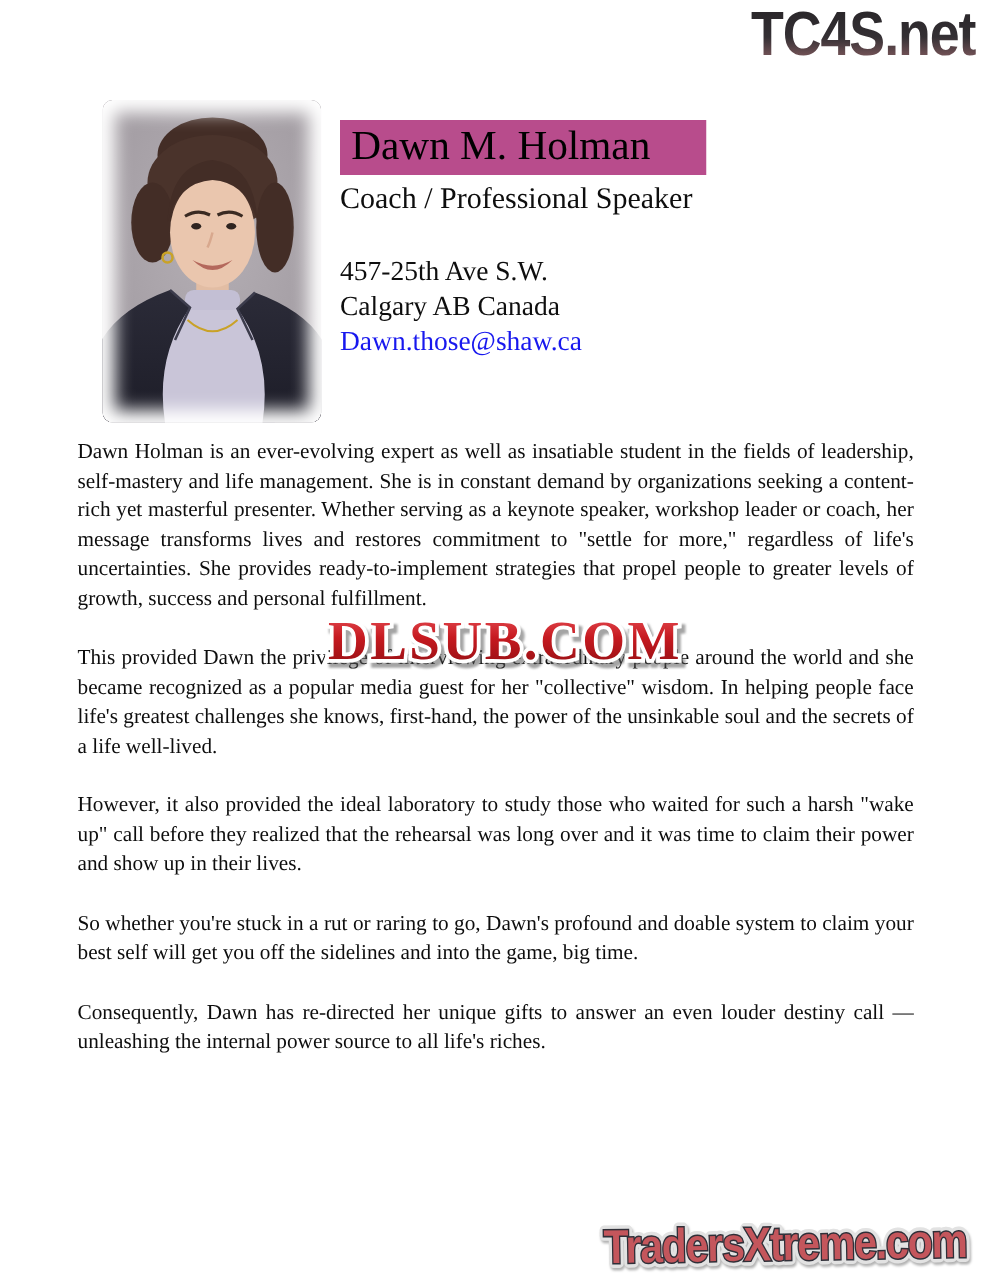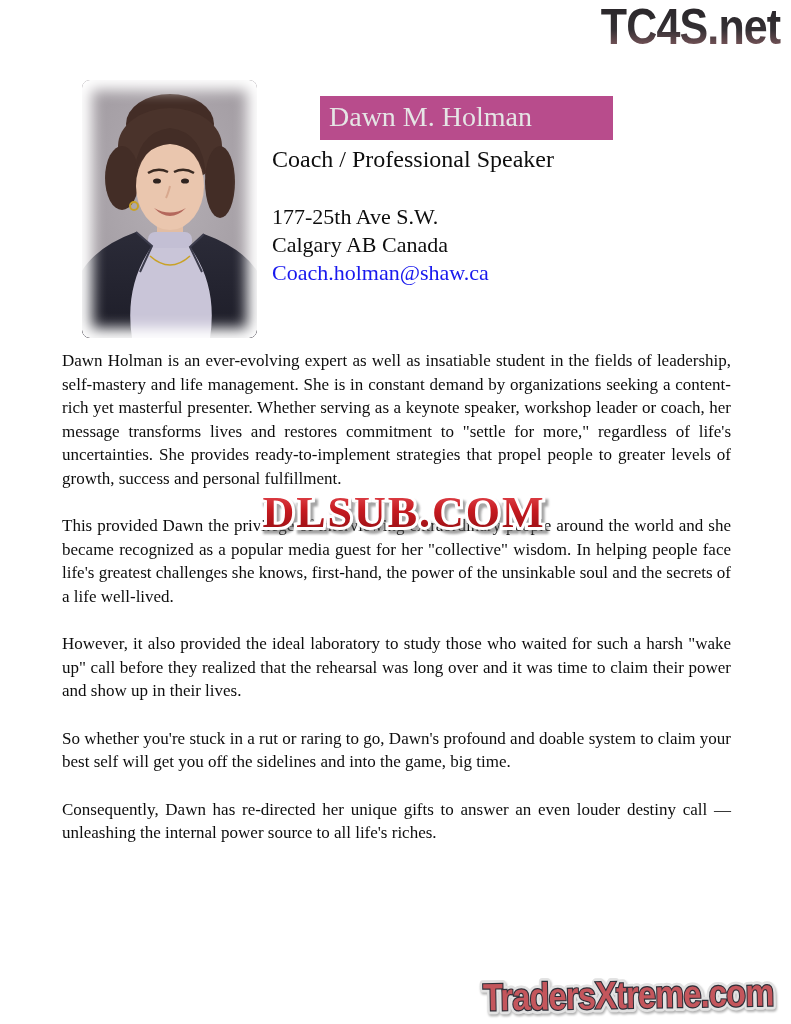--- a/index.html
+++ b/index.html
@@ -8,22 +8,22 @@
     background:#ffffff;
     font-family:"Liberation Serif", serif;
     --accent:#b84c8c; --link:#1818ee;
   }
   
   .tc4s{position:absolute;top:2px;right:6px;width:230px;height:54px;}
   
   .photo-frame{position:absolute;left:82px;top:80px;width:175px;height:258px;border-radius:8px;overflow:hidden;}
   .photo-frame .vignette{position:absolute;inset:0;box-shadow:inset 0 0 14px 10px #ffffff;border-radius:8px;pointer-events:none;}
   .info{position:absolute;left:272px;top:96px;width:470px;}
-  .name-banner{display:inline-block;background:var(--accent);color:#e5e5e5;
-    font-size:28px;line-height:40px;padding:1px 14px 3px 9px;min-width:270px;margin-left:48px;}
+  .name-banner{display:inline-block;background:var(--accent);color:#000000;
+    font-size:33px;line-height:40px;padding:1px 14px 3px 9px;min-width:270px;}
   .subtitle{font-size:24px;line-height:28px;margin-top:5px;color:#0e0e0e;}
   .contact{margin-top:30px;font-size:22px;line-height:28px;color:#0e0e0e;}
   .contact .email-link{color:var(--link);text-decoration:none;cursor:pointer;}
   
   .bio{position:absolute;left:62px;top:349px;width:669px;
     font-size:17px;line-height:23.5px;text-align:justify;color:#0d0d0d;}
   .bio p{margin:0 0 24px 0;}
   
   .watermark{position:absolute;left:243px;top:483px;width:322px;height:58px;
     filter:drop-shadow(3px 4px 1px rgba(90,90,90,0.55));}
@@ -99,24 +99,24 @@
   </svg>
   <div class="vignette"></div>
 </div>
 
 <div class="info">
   <div class="name-banner">
     <span>Dawn M. Holman</span>
   </div>
   <div class="subtitle">Coach / Professional Speaker</div>
   <div class="contact">
-    <div>177-25th Ave S.W.</div>
+    <div>457-25th Ave S.W.</div>
     <div>Calgary AB Canada</div>
     <div>
-      <a class="email-link">Coach.holman@shaw.ca</a>
+      <a class="email-link">Dawn.those@shaw.ca</a>
     </div>
   </div>
 </div>
 
 <div class="bio">
   <p>Dawn Holman is an ever-evolving expert as well as insatiable student in the fields of leadership, self-mastery and life management. She is in constant demand by organizations seeking a content-rich yet masterful presenter. Whether serving as a keynote speaker, workshop leader or coach, her message transforms lives and restores commitment to "settle for more," regardless of life's uncertainties. She provides ready-to-implement strategies that propel people to greater levels of growth, success and personal fulfillment.</p>
   <p>This provided Dawn the privilege of interviewing extraordinary people around the world and she became recognized as a popular media guest for her "collective" wisdom. In helping people face life's greatest challenges she knows, first-hand, the power of the unsinkable soul and the secrets of a life well-lived.</p>
   <p>However, it also provided the ideal laboratory to study those who waited for such a harsh "wake up" call before they realized that the rehearsal was long over and it was time to claim their power and show up in their lives.</p>
   <p>So whether you're stuck in a rut or raring to go, Dawn's profound and doable system to claim your best self will get you off the sidelines and into the game, big time.</p>
   <p>Consequently, Dawn has re-directed her unique gifts to answer an even louder destiny call — unleashing the internal power source to all life's riches.</p>

